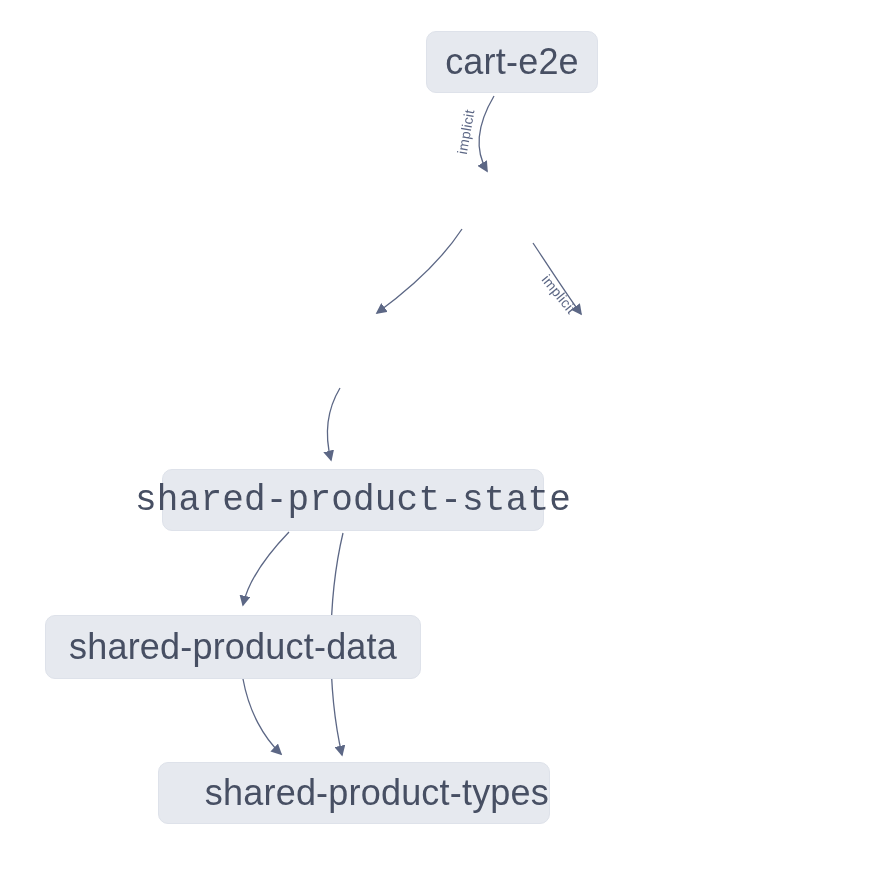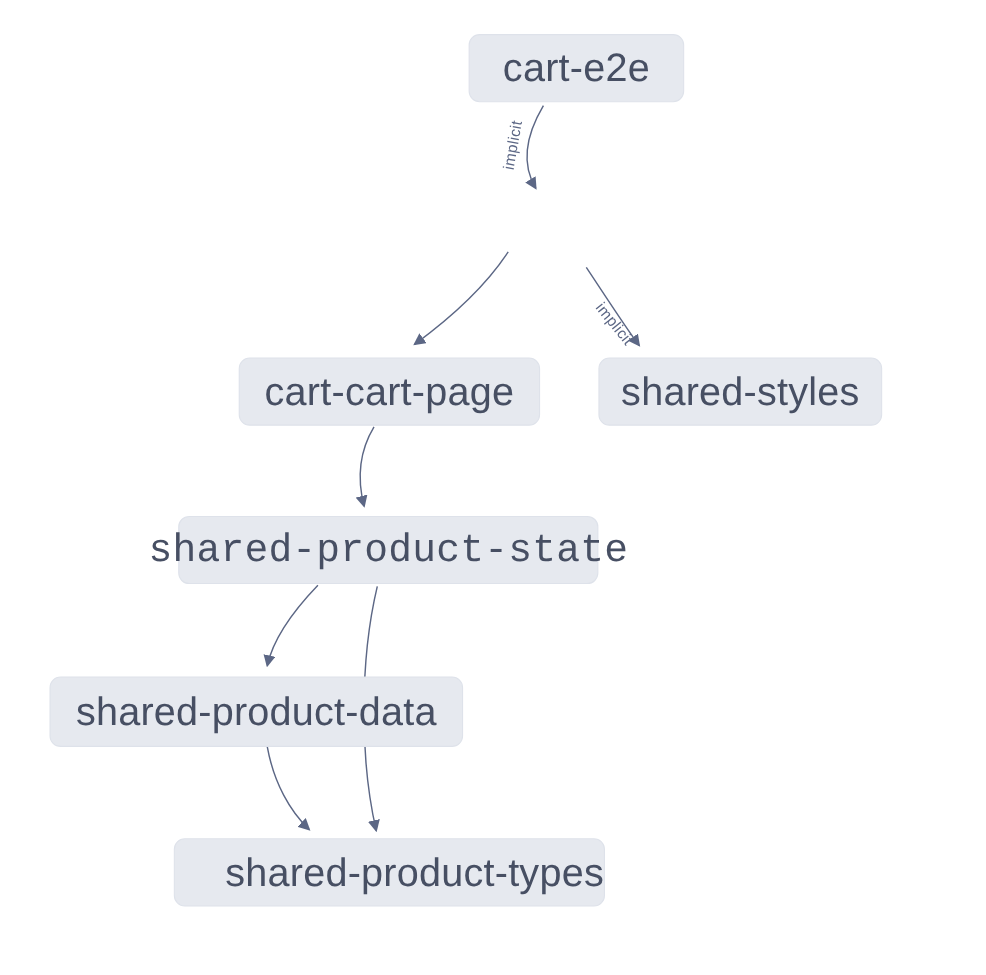--- a/index.html
+++ b/index.html
@@ -74,28 +74,22 @@
         <path d="M289,532 C265,557 248,582 243,605" class="edge-path" marker-end="url(#arrowhead)"></path>
         <path d="M343,533 C327,600 327,690 342,755" class="edge-path" marker-end="url(#arrowhead)"></path>
         <path d="M243,679 C249,712 264,738 281,754" class="edge-path" marker-end="url(#arrowhead)"></path>
       </g>
     <g id="edge-label-group">
         <text class="edge-label" text-anchor="middle" dominant-baseline="middle" transform="translate(467,132) rotate(-80)">implicit</text>
         <text class="edge-label" text-anchor="middle" dominant-baseline="middle" transform="translate(558,295) rotate(51)">implicit</text>
       </g>
   </svg>
   <div class="nodes-layer" id="nodes-layer">
-      <div class="node" style="left: 426px; top: 31px; width: 196px; height: 62px;">
+      <div class="node" style="left: 426px; top: 31px; width: 172px; height: 62px;">
         <span class="lbl">cart-e2e</span>
-      </div>
-      <div class="node" style="left: 217px; top: 325px; width: 274px; height: 62px;">
-        <span class="lbl">cart-cart-page</span>
-      </div>
-      <div class="node" style="left: 544px; top: 325px; width: 258px; height: 62px;">
-        <span class="lbl">shared-styles</span>
       </div>
       <div class="node" style="left: 162px; top: 469px; width: 382px; height: 62px; font-family: Liberation Mono, monospace;">
         <span class="lbl">shared-product-state</span>
       </div>
       <div class="node" style="left: 45px; top: 615px; width: 376px; height: 64px;">
         <span class="lbl">shared-product-data</span>
       </div>
       <div class="node" style="left: 158px; top: 762px; width: 392px; height: 62px; justify-content: flex-end;">
         <span class="lbl">shared-product-types</span>
       </div>

